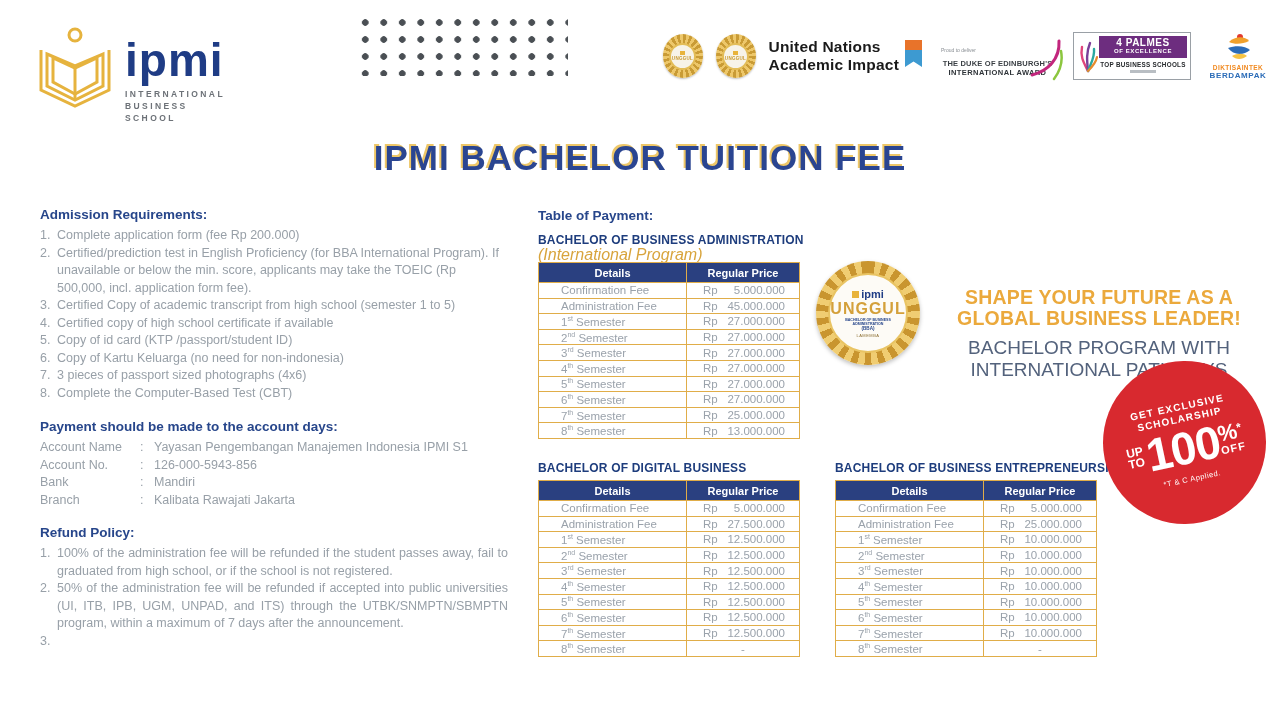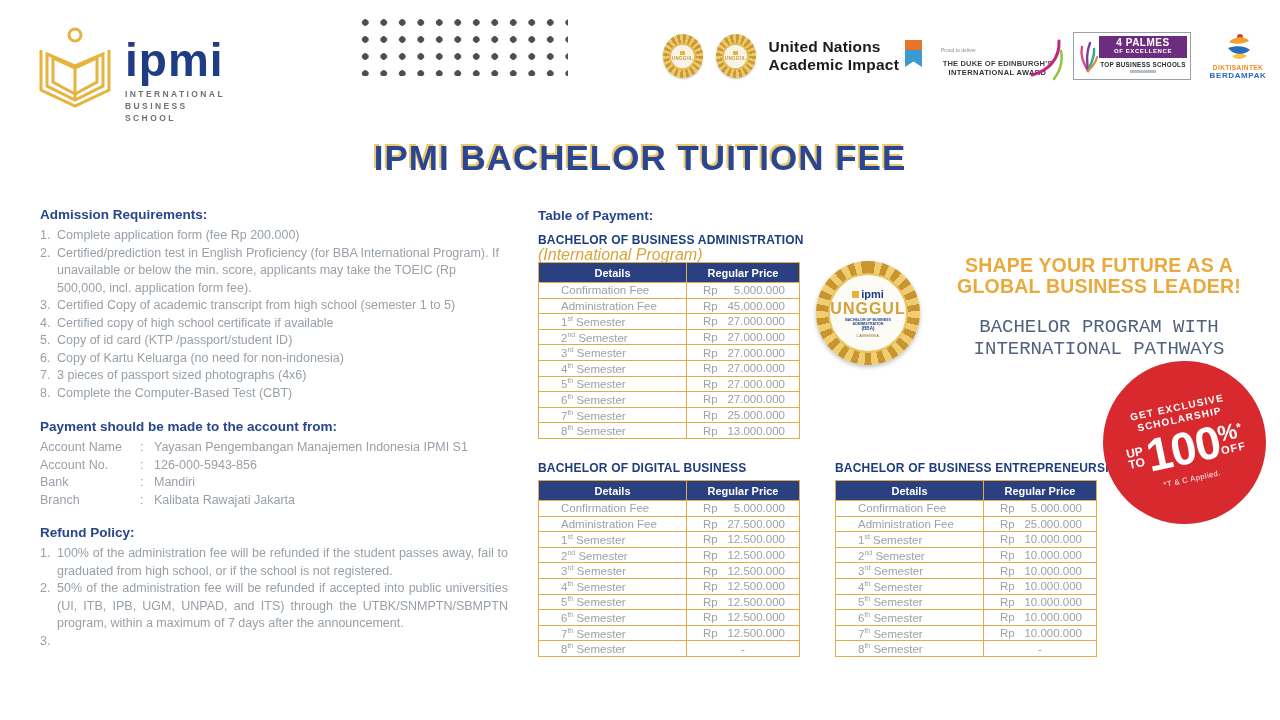--- a/index.html
+++ b/index.html
@@ -89,22 +89,22 @@
                   display:flex; flex-direction:column; align-items:center; justify-content:center; text-align:center; }
   .unggul-brand { display:flex; align-items:center; gap:2px; }
   .unggul-book { width:7px; height:7px; background:#e8b33c; }
   .unggul-ipmi { font-size:11px; font-weight:bold; color:#1f3c85; }
   .unggul-word { font-size:16px; font-weight:800; color:#d4a03a; letter-spacing:1px; line-height:17px; }
   .unggul-line { font-size:3.6px; font-weight:bold; color:#27468b; margin-top:1px; }
   .unggul-bba { font-size:4.6px; font-weight:bold; color:#27468b; }
   .unggul-accr { font-size:4px; color:#8a6d2f; margin-top:2px; letter-spacing:.5px; }
 
   .promo-text { position:absolute; left:928px; top:255px; width:342px; text-align:center; }
-  .promo-gold { font-size:19.5px; font-weight:800; color:#eba93c; line-height:21px; letter-spacing:.2px; }
-  .promo-slate { font-size:19px; color:#53627c; line-height:21.5px; margin-top:20px;font-family:Liberation Mono, monospace; }
+  .promo-gold { font-size:19.5px; font-weight:800; color:#eba93c; line-height:21px; letter-spacing:.2px;margin-top:32px; }
+  .promo-slate { font-size:19px; color:#53627c; line-height:21.5px; margin-top:8px; }
 
   .scholarship { position:absolute; left:1103px; top:361px; width:163px; height:163px; border-radius:50%;
                  background:#d8292f; color:#fff; transform:rotate(-12deg);
                  display:flex; flex-direction:column; align-items:center; justify-content:center; }
   .sch-top { font-size:10px; font-weight:bold; letter-spacing:1.2px; line-height:12px; }
   .sch-mid { display:flex; align-items:center; margin:3px 0 1px; }
   .sch-upto { display:flex; flex-direction:column; font-size:12px; font-weight:800; line-height:11px; margin-right:3px; }
   .sch-100 { font-size:46px; font-weight:800; line-height:40px; letter-spacing:-1px; }
   .sch-right { display:flex; flex-direction:column; align-items:flex-start; }
   .sch-pct-row { display:flex; align-items:flex-start; }
@@ -209,21 +209,21 @@
         <li><span class="num">2.</span><span>Certified/prediction test in English Proficiency (for BBA International Program). If unavailable or below the min. score, applicants may take the TOEIC (Rp 500,000, incl. application form fee).</span></li>
         <li><span class="num">3.</span><span>Certified Copy of academic transcript from high school (semester 1 to 5)</span></li>
         <li><span class="num">4.</span><span>Certified copy of high school certificate if available</span></li>
         <li><span class="num">5.</span><span>Copy of id card (KTP /passport/student ID)</span></li>
         <li><span class="num">6.</span><span>Copy of Kartu Keluarga (no need for non-indonesia)</span></li>
         <li><span class="num">7.</span><span>3 pieces of passport sized photographs (4x6)</span></li>
         <li><span class="num">8.</span><span>Complete the Computer-Based Test (CBT)</span></li>
       </ol>
 
     <div class="pay-section">
-      <div class="sec-head">Payment should be made to the account from:</div>
+      <div class="sec-head">Payment should be made to the account days:</div>
       <div class="kv-grid">
           <span>Account Name</span>
           <span>:</span>
           <span>Yayasan Pengembangan Manajemen Indonesia IPMI S1</span>
           <span>Account No.</span>
           <span>:</span>
           <span>126-000-5943-856</span>
           <span>Bank</span>
           <span>:</span>
           <span>Mandiri</span>

